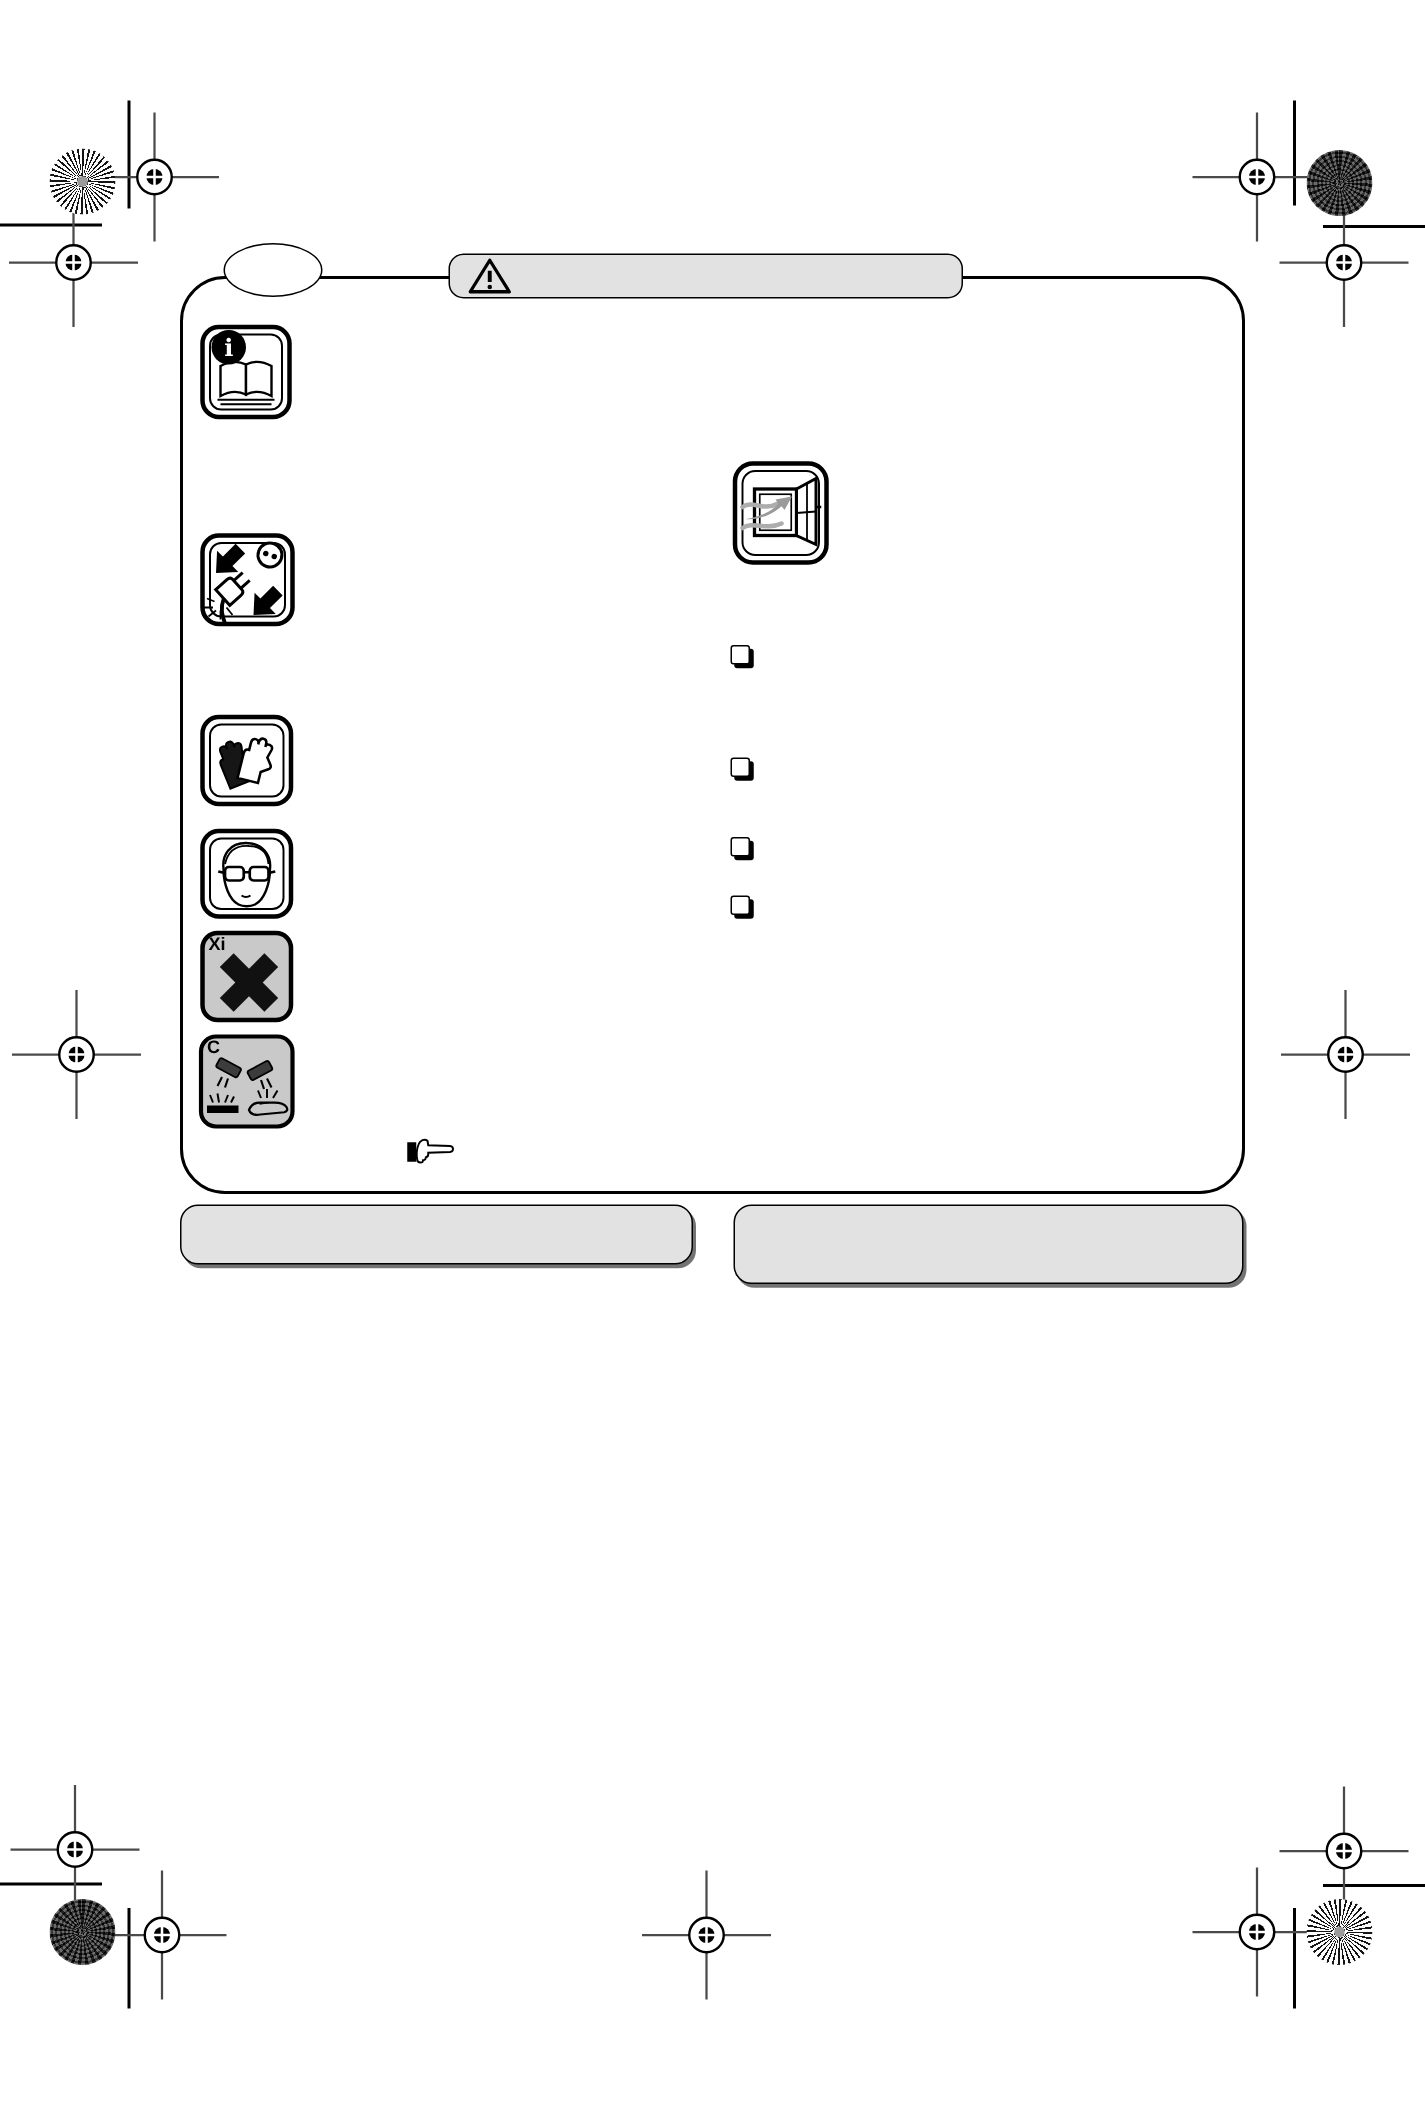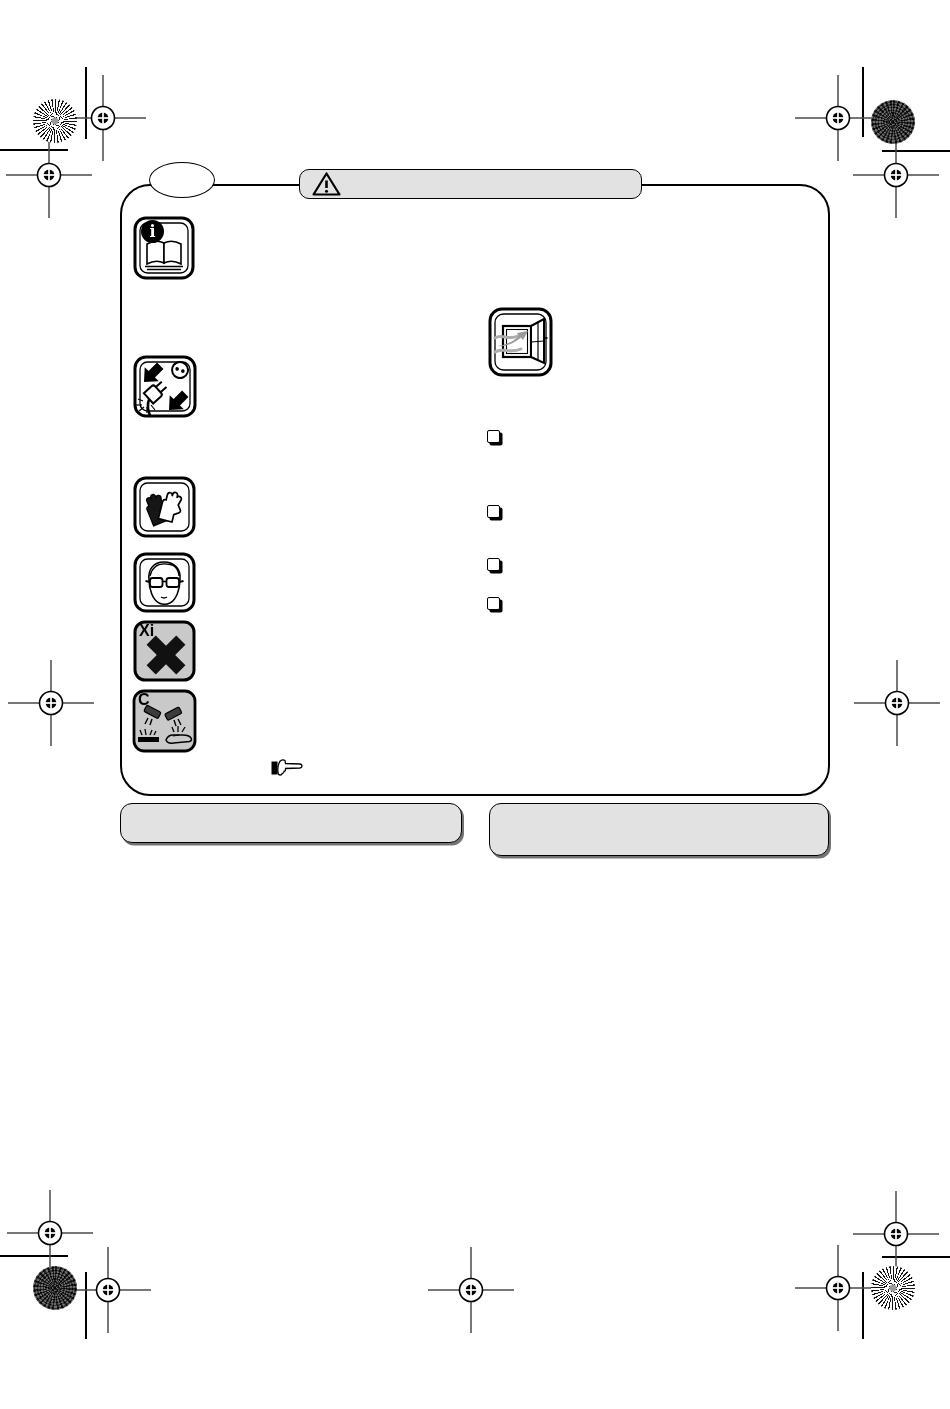--- a/index.html
+++ b/index.html
@@ -27,21 +27,21 @@
     background:#e2e2e2;border:1.6px solid #000;border-radius:10px;box-sizing:border-box;
     display:flex;align-items:center;padding-left:11px;z-index:3;}
 
   
   .icon{position:absolute;}
   .icon svg{display:block;}
   .badge-i{position:absolute;left:8px;top:4px;width:23px;height:23px;border-radius:50%;
     background:#000;color:#fff;display:flex;align-items:center;justify-content:center;
     font-family:"DejaVu Serif",serif;font-weight:bold;font-size:16px;line-height:1;}
   .hazard-code{position:absolute;left:6px;top:2px;color:#000;
-    font-weight:bold;font-size:16px;font-family:"Liberation Sans",sans-serif;}
+    font-weight:bold;font-size:12px;font-family:"Liberation Sans",sans-serif;}
 
   
   .square-bullet{position:absolute;width:11px;height:11px;background:#fff;
     border:1.7px solid #000;border-radius:2px;box-shadow:2.5px 2.5px 0 #000;}
   .band{position:absolute;background:#e2e2e2;border:1.5px solid #000;border-radius:12px;
     box-sizing:border-box;box-shadow:2px 2.5px 0 rgba(0,0,0,0.55);}
   .band-left{left:120px;top:803px;width:342px;height:40px;}
   .band-right{left:489px;top:803px;width:340px;height:53px;}
 </style>
 </head>

